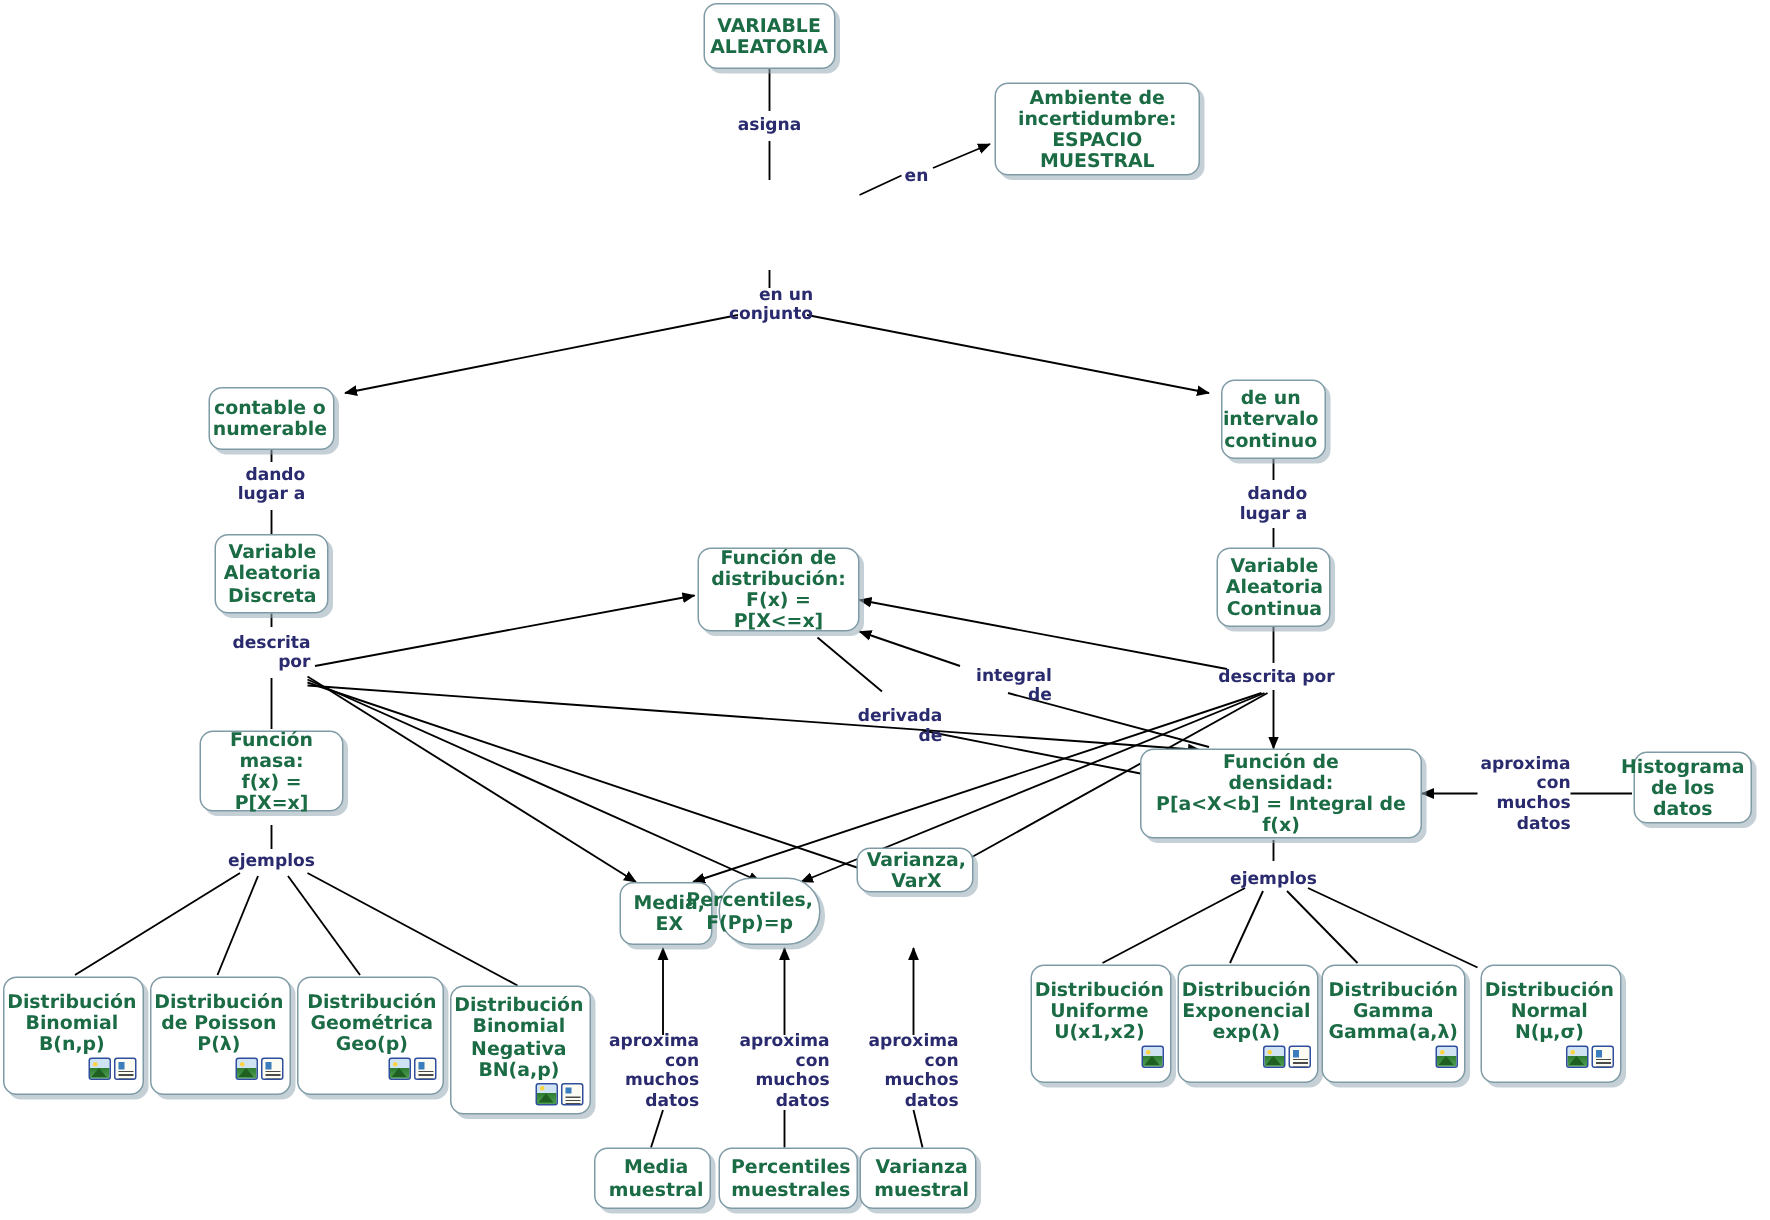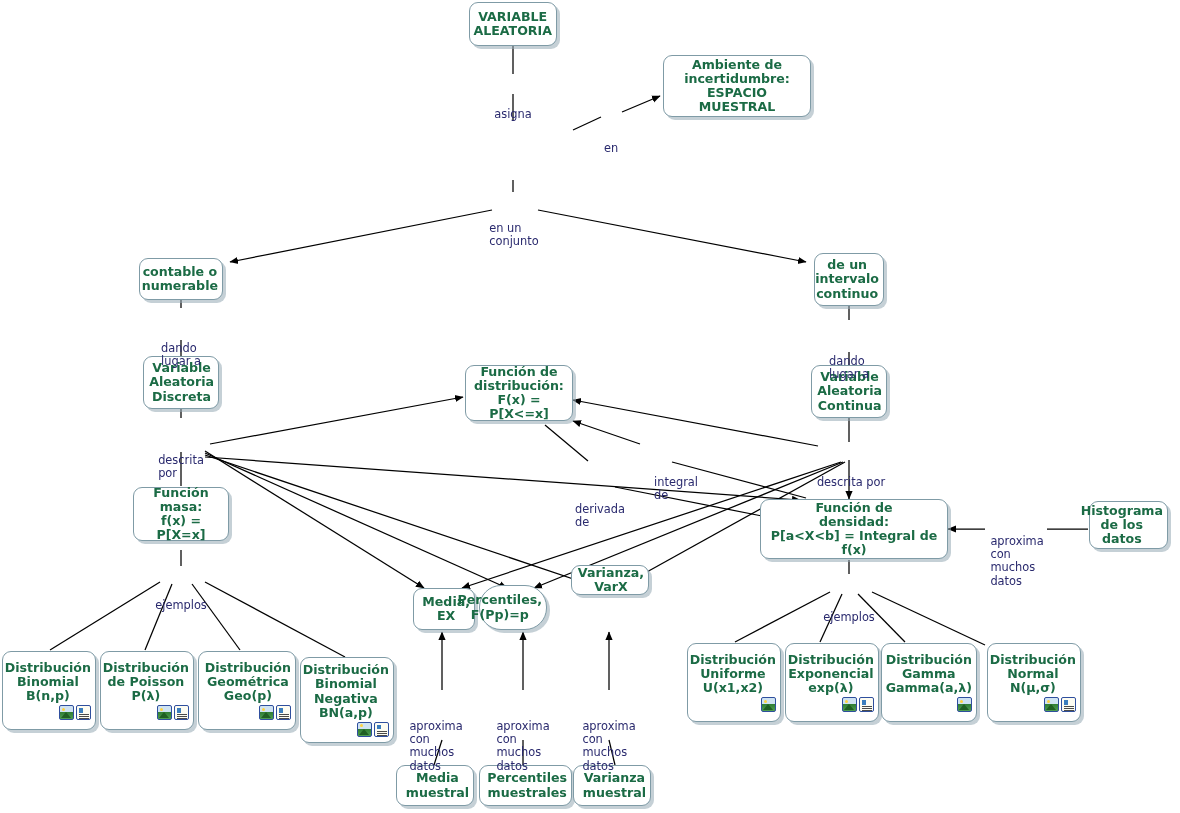--- a/index.html
+++ b/index.html
@@ -44,28 +44,27 @@
   }
   .node .ntext {
     white-space: pre-line;
     display: block;
   }
   .link-label {
     position: absolute;
     color: #2a2a6e;
     font-size: 11.4px;
     line-height: 1.16;
-    text-align: left;
+    text-align: right;
     white-space: pre-line;
     background: transparent;
     z-index: 4;
-    font-weight: 400;
+    font-weight: 700;
     transform: translate(-50%, -50%);
     pointer-events: none;
-    margin-top: 32px;
   }
   .icons {
     display: flex;
     flex-direction: row;
     gap: 2px;
     margin-top: 2px;
     justify-content: center;
   }
   .ico {
     width: 15px;
@@ -202,21 +201,21 @@
       <path d="M615,765 L609,740"></path>
       <path d="M609,690 L609,632" marker-end="url(#ah)"></path>
     </g>
   </svg>
 
   <div class="node" style="left:469px; top:2px; width:88px; height:44px;">
     <span class="ntext">VARIABLE
 ALEATORIA</span>
   </div>
 
-  <div class="node" style="left:663px; top:55px; width:148px; height:62px;">
+  <div class="node" style="left:663px; top:55px; width:137px; height:62px;">
     <span class="ntext">Ambiente de
 incertidumbre:
 ESPACIO MUESTRAL</span>
   </div>
 
 
   <div class="node" style="left:139px; top:258px; width:84px; height:42px;">
     <span class="ntext">contable o
 numerable</span>
   </div>

